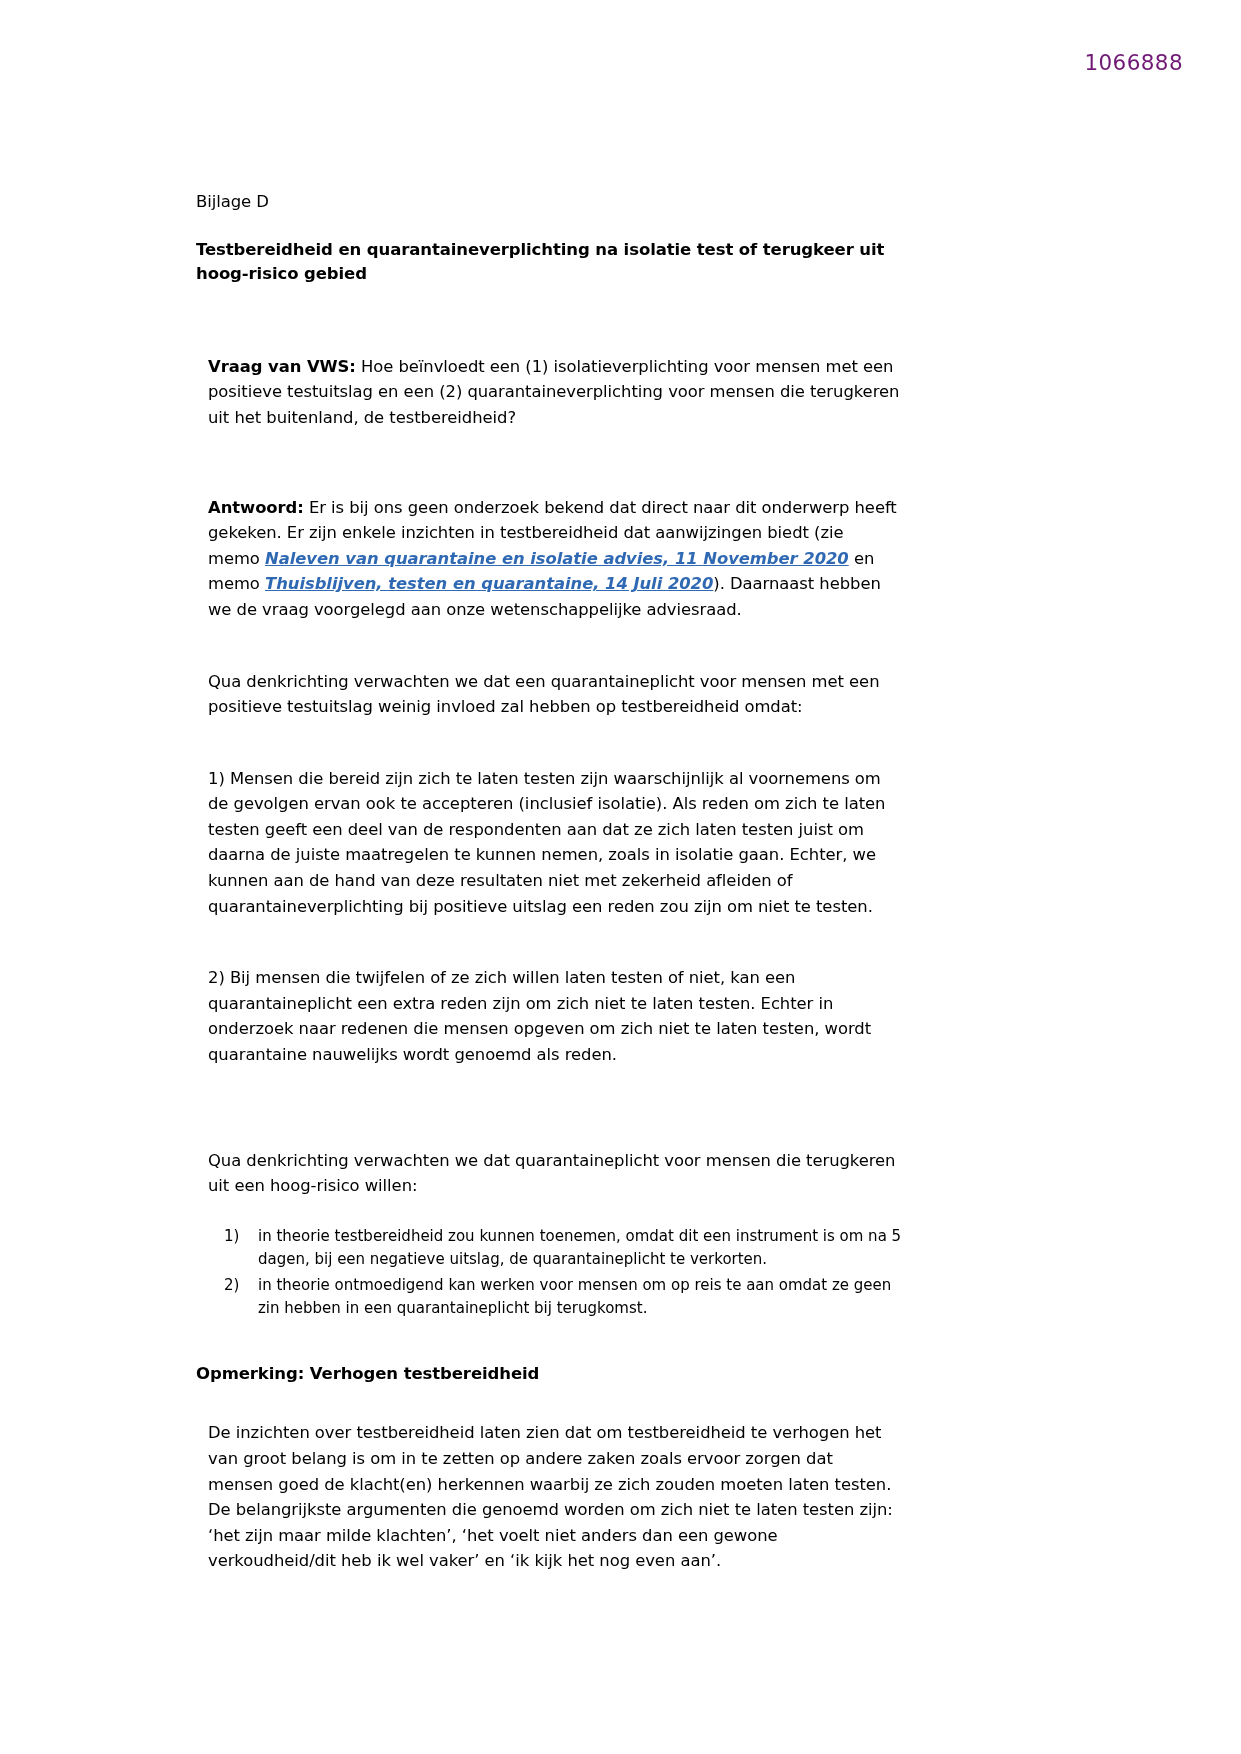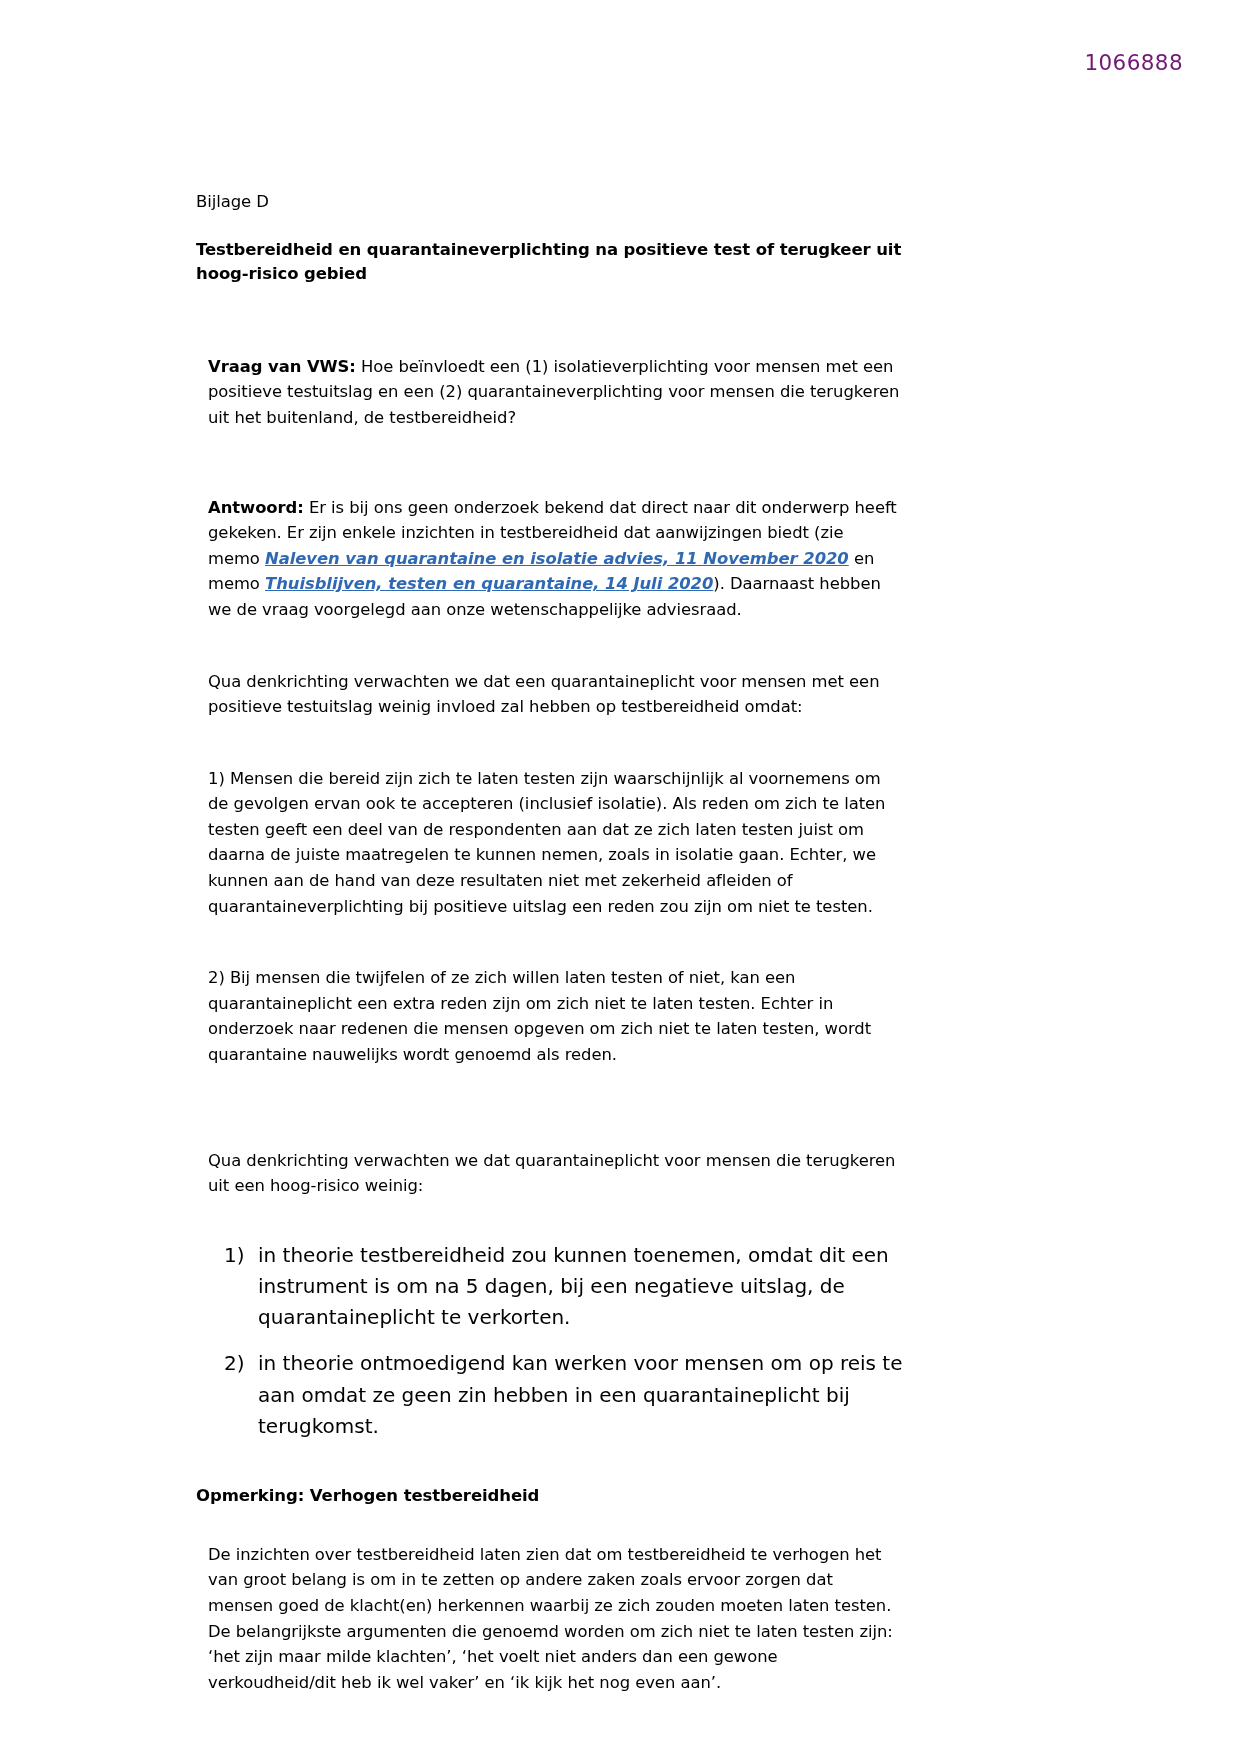--- a/index.html
+++ b/index.html
@@ -87,23 +87,23 @@
   ol.numlist {
     margin: 0;
     padding: 0 0 0 0;
     list-style: none;
     counter-reset: nl;
   }
   ol.numlist > li {
     counter-increment: nl;
     position: relative;
     padding-left: 62px;
-    font-size: 20px;
+    font-size: 15px;
     line-height: 1.56;
-    margin: 15px 0 2px 0;
+    margin: 0 0 2px 0;
   }
   ol.numlist > li::before {
     content: counter(nl) ")";
     position: absolute;
     left: 28px;
     top: 0;
     width: 26px;
     text-align: left;
   }
 </style>
@@ -111,21 +111,21 @@
 <body>
 
 <div class="page">
 
   <div class="page-number">1066888</div>
 
   <div class="content">
 
     <p class="h-label">Bijlage D</p>
 
-    <p class="h-title">Testbereidheid en quarantaineverplichting na positieve test of terugkeer uit hoog-risico gebied</p>
+    <p class="h-title">Testbereidheid en quarantaineverplichting na isolatie test of terugkeer uit hoog-risico gebied</p>
 
     <div class="gap-xl"></div>
 
     <p class="para">
       <span class="bold">Vraag van VWS:</span><span> Hoe beïnvloedt een (1) isolatieverplichting voor mensen met een positieve testuitslag en een (2) quarantaineverplichting voor mensen die terugkeren uit het buitenland, de testbereidheid?</span>
     </p>
 
     <div class="gap-lg"></div>
 
     <p class="para">
@@ -139,21 +139,21 @@
     <div class="gap-md"></div>
 
     <p class="para">1) Mensen die bereid zijn zich te laten testen zijn waarschijnlijk al voornemens om de gevolgen ervan ook te accepteren (inclusief isolatie). Als reden om zich te laten testen geeft een deel van de respondenten aan dat ze zich laten testen juist om daarna de juiste maatregelen te kunnen nemen, zoals in isolatie gaan. Echter, we kunnen aan de hand van deze resultaten niet met zekerheid afleiden of quarantaineverplichting bij positieve uitslag een reden zou zijn om niet te testen.</p>
 
     <div class="gap-md"></div>
 
     <p class="para">2) Bij mensen die twijfelen of ze zich willen laten testen of niet, kan een quarantaineplicht een extra reden zijn om zich niet te laten testen. Echter in onderzoek naar redenen die mensen opgeven om zich niet te laten testen, wordt quarantaine nauwelijks wordt genoemd als reden.</p>
 
     <div class="gap-xl"></div>
 
-    <p class="para">Qua denkrichting verwachten we dat quarantaineplicht voor mensen die terugkeren uit een hoog-risico weinig:</p>
+    <p class="para">Qua denkrichting verwachten we dat quarantaineplicht voor mensen die terugkeren uit een hoog-risico willen:</p>
 
     <div class="gap-sm"></div>
 
     <ol class="numlist">
       <li>in theorie testbereidheid zou kunnen toenemen, omdat dit een instrument is om na 5 dagen, bij een negatieve uitslag, de quarantaineplicht te verkorten.</li>
       <li>in theorie ontmoedigend kan werken voor mensen om op reis te aan omdat ze geen zin hebben in een quarantaineplicht bij terugkomst.</li>
     </ol>
 
     <div class="gap-lg"></div>
 

